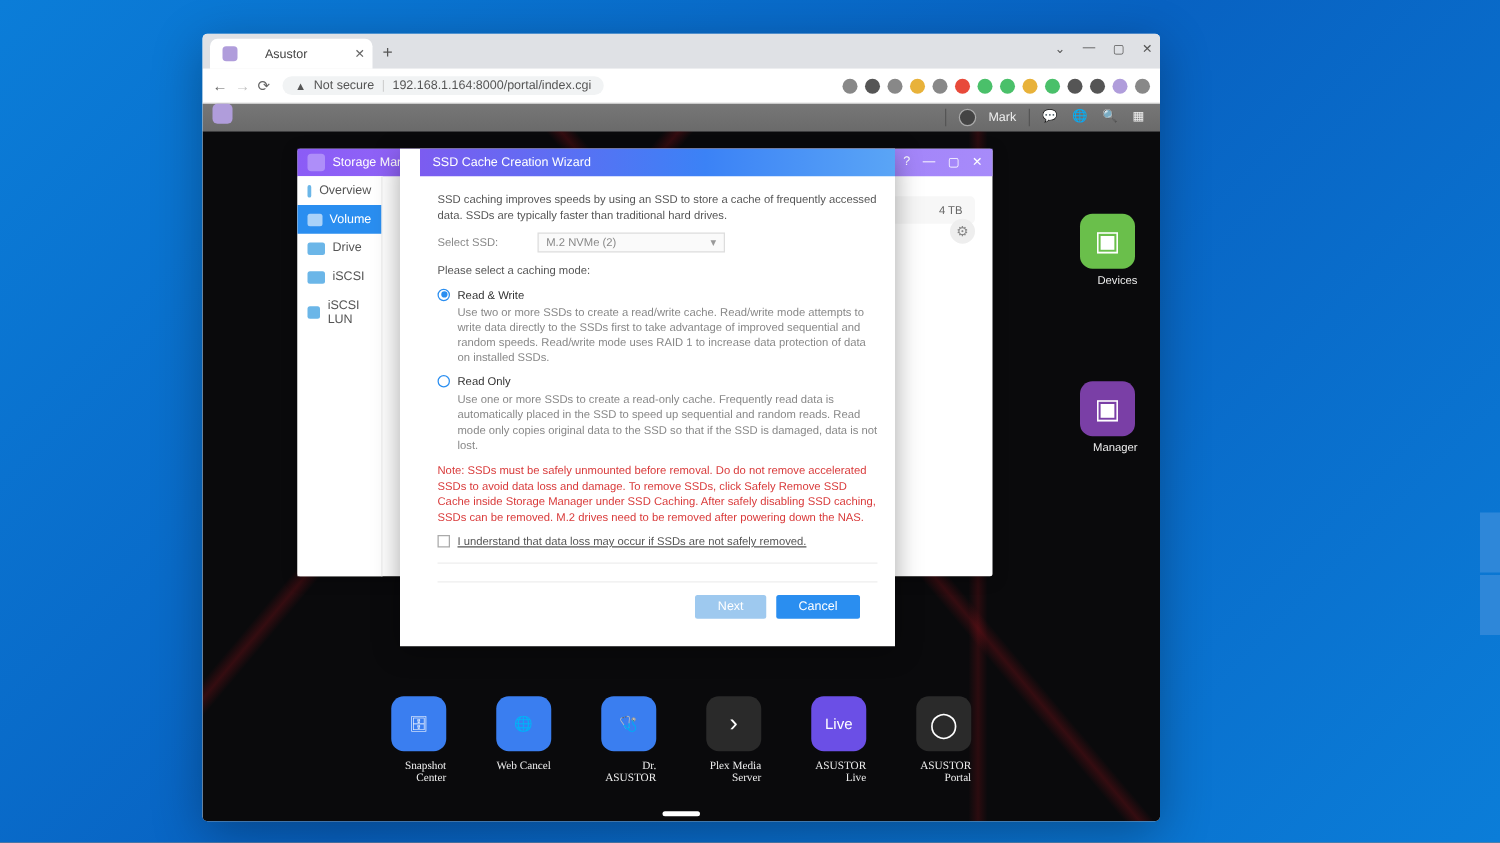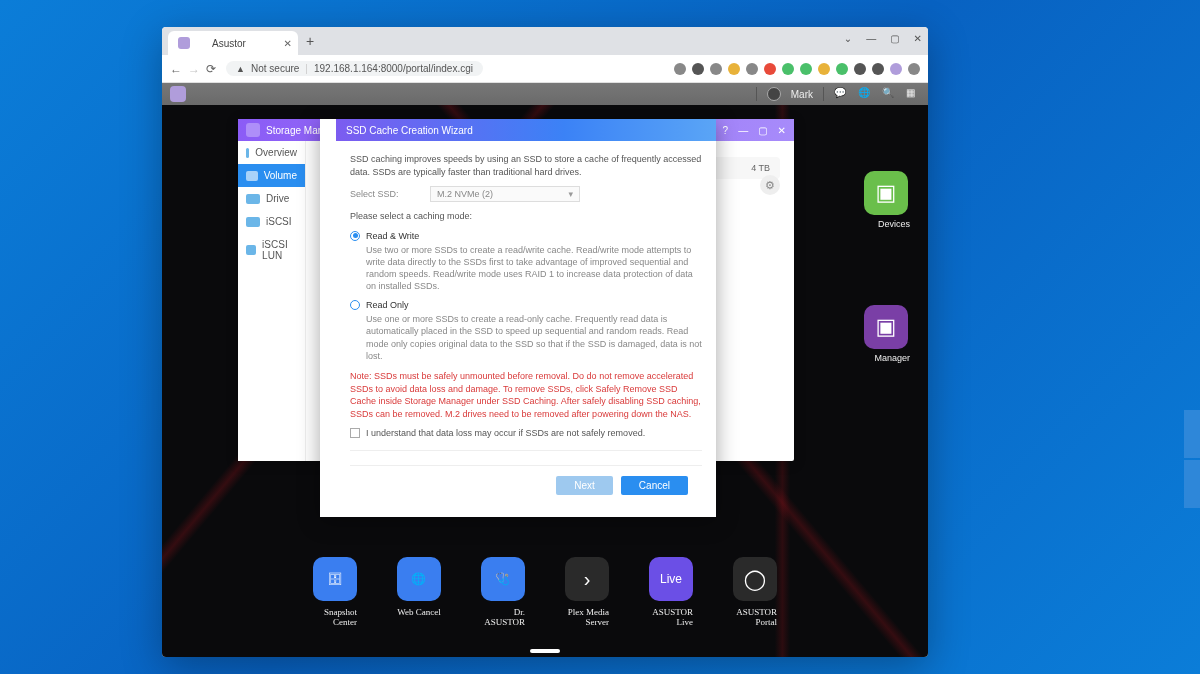--- a/index.html
+++ b/index.html
@@ -19,21 +19,21 @@
 .win-ctrl span { cursor: pointer; }
 
 .addr-bar { height: 28px; background: #fff; display: flex; align-items: center; padding: 0 8px; gap: 6px; border-bottom: 1px solid #e0e0e0; }
 .addr-bar .nav { color: #666; font-size: 12px; cursor: pointer; }
 .addr-bar .url-box { flex: 0 0 auto; display: flex; align-items: center; background: #f1f3f4; border-radius: 12px; padding: 2px 10px; font-size: 10px; color: #555; gap: 6px; margin-left: 4px; }
 .addr-bar .url-box .warn { font-size: 9px; }
 .addr-bar .spacer { flex: 1; }
 .ext-icons { display: flex; gap: 6px; align-items: center; }
 .ext-icons span { width: 12px; height: 12px; border-radius: 50%; display: inline-block; }
 
-.nas-top { height: 22px; background: linear-gradient(#777,#6a6a6a); display: flex; align-items: center; padding: 0 8px; font-size: 10px; color: #eee; }
+.nas-top { height: 22px; background: linear-gradient(#777,#6a6a6a); display: flex; padding: 0 8px; font-size: 10px; color: #eee; }
 .nas-top .logo { width: 16px; height: 16px; background: #b09ddb; border-radius: 4px; margin-right: 8px; }
 .nas-top .right { margin-left: auto; display: flex; align-items: center; gap: 10px; }
 .nas-top .sep { width: 1px; height: 14px; background: #555; }
 .nas-top .avatar { width: 14px; height: 14px; border-radius: 50%; background: #444; border: 1px solid #aaa; }
 .nas-top .ic { width: 14px; height: 14px; display: inline-block; }
 
 .nas-desktop { position: relative; height: calc(100% - 78px); background: #0a0a0c; overflow: hidden; }
 .nas-desktop::before { content: ""; position: absolute; inset: 0; background:
   linear-gradient(130deg, transparent 30%, rgba(180,20,30,.25) 31%, transparent 32%),
   linear-gradient(50deg, transparent 60%, rgba(180,20,30,.25) 61%, transparent 62%),
@@ -73,21 +73,21 @@
 .wz-row label { color: #888; width: 70px; }
 .wz-select { flex: 0 0 150px; border: 1px solid #ddd; background: #fafafa; padding: 2px 6px; font-size: 9px; color: #888; position: relative; }
 .wz-select::after { content: "▾"; position: absolute; right: 6px; color: #999; }
 .radio-group { margin-bottom: 6px; }
 .radio-row { display: flex; align-items: center; gap: 6px; margin-bottom: 3px; }
 .radio { width: 10px; height: 10px; border: 1px solid #2a8ef0; border-radius: 50%; display: inline-flex; align-items: center; justify-content: center; flex-shrink: 0; }
 .radio.checked::after { content: ""; width: 5px; height: 5px; background: #2a8ef0; border-radius: 50%; }
 .radio-label { color: #333; }
 .radio-desc { margin-left: 16px; color: #888; line-height: 1.35; margin-bottom: 8px; }
 .warn-text { color: #d93a3a; line-height: 1.35; margin-bottom: 8px; }
-.chk-row { display: flex; align-items: center; gap: 6px; margin-bottom: 4px; }
+.chk-row { display: flex; align-items: center; gap: 6px; margin-bottom: 4px; text-decoration: underline; }
 .chk { width: 10px; height: 10px; border: 1px solid #aaa; flex-shrink: 0; }
 .wz-footer { display: flex; justify-content: flex-end; gap: 8px; padding: 10px 14px 12px; border-top: 1px solid #eee; margin-top: 14px; }
 .btn { padding: 4px 18px; font-size: 10px; border-radius: 2px; cursor: pointer; border: none; }
 .btn-next { background: #9ec9ef; color: #fff; }
 .btn-cancel { background: #2a8ef0; color: #fff; }
 .wz-hr { border: none; border-top: 1px solid #eee; margin: 12px 0 0; }
 </style>
 </head>
 <body>
 

